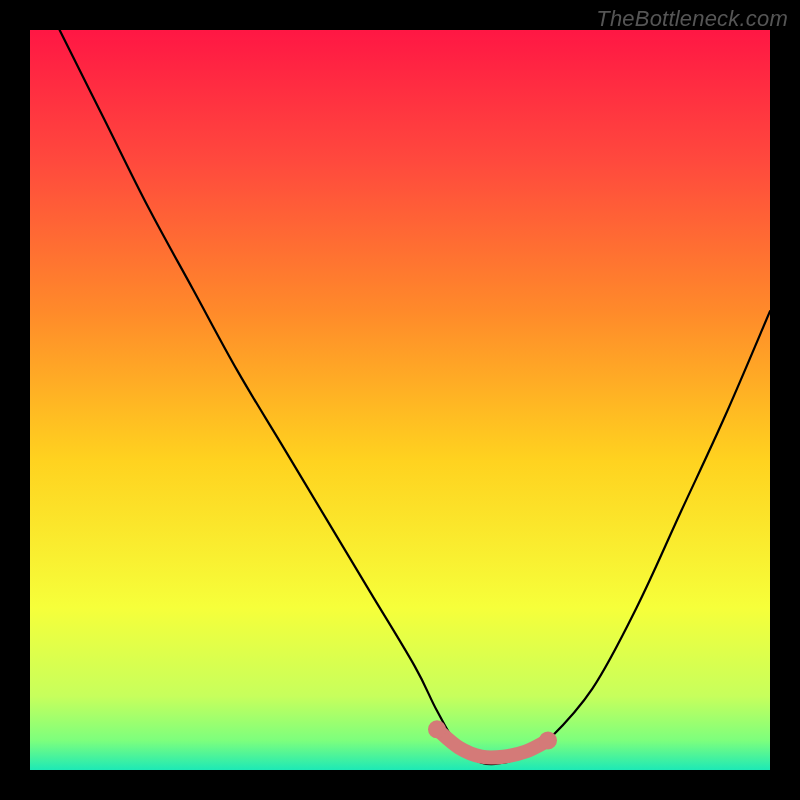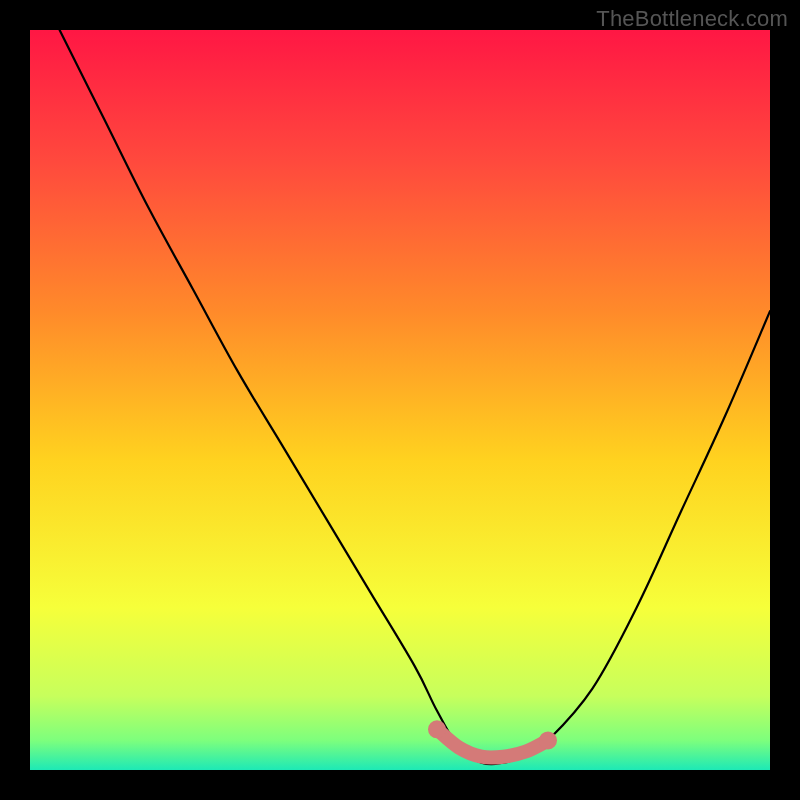--- a/index.html
+++ b/index.html
@@ -7,20 +7,21 @@
     padding: 0;
     width: 800px;
     height: 800px;
     background: #000;
     font-family: Arial, Helvetica, sans-serif;
   }
   .container {
     position: relative;
     width: 800px;
     height: 800px;
+    font-style: italic;
   }
   .watermark {
     position: absolute;
     top: 6px;
     right: 12px;
     color: #555;
     font-size: 22px;
     font-weight: 500;
     z-index: 10;
     letter-spacing: 0.2px;

